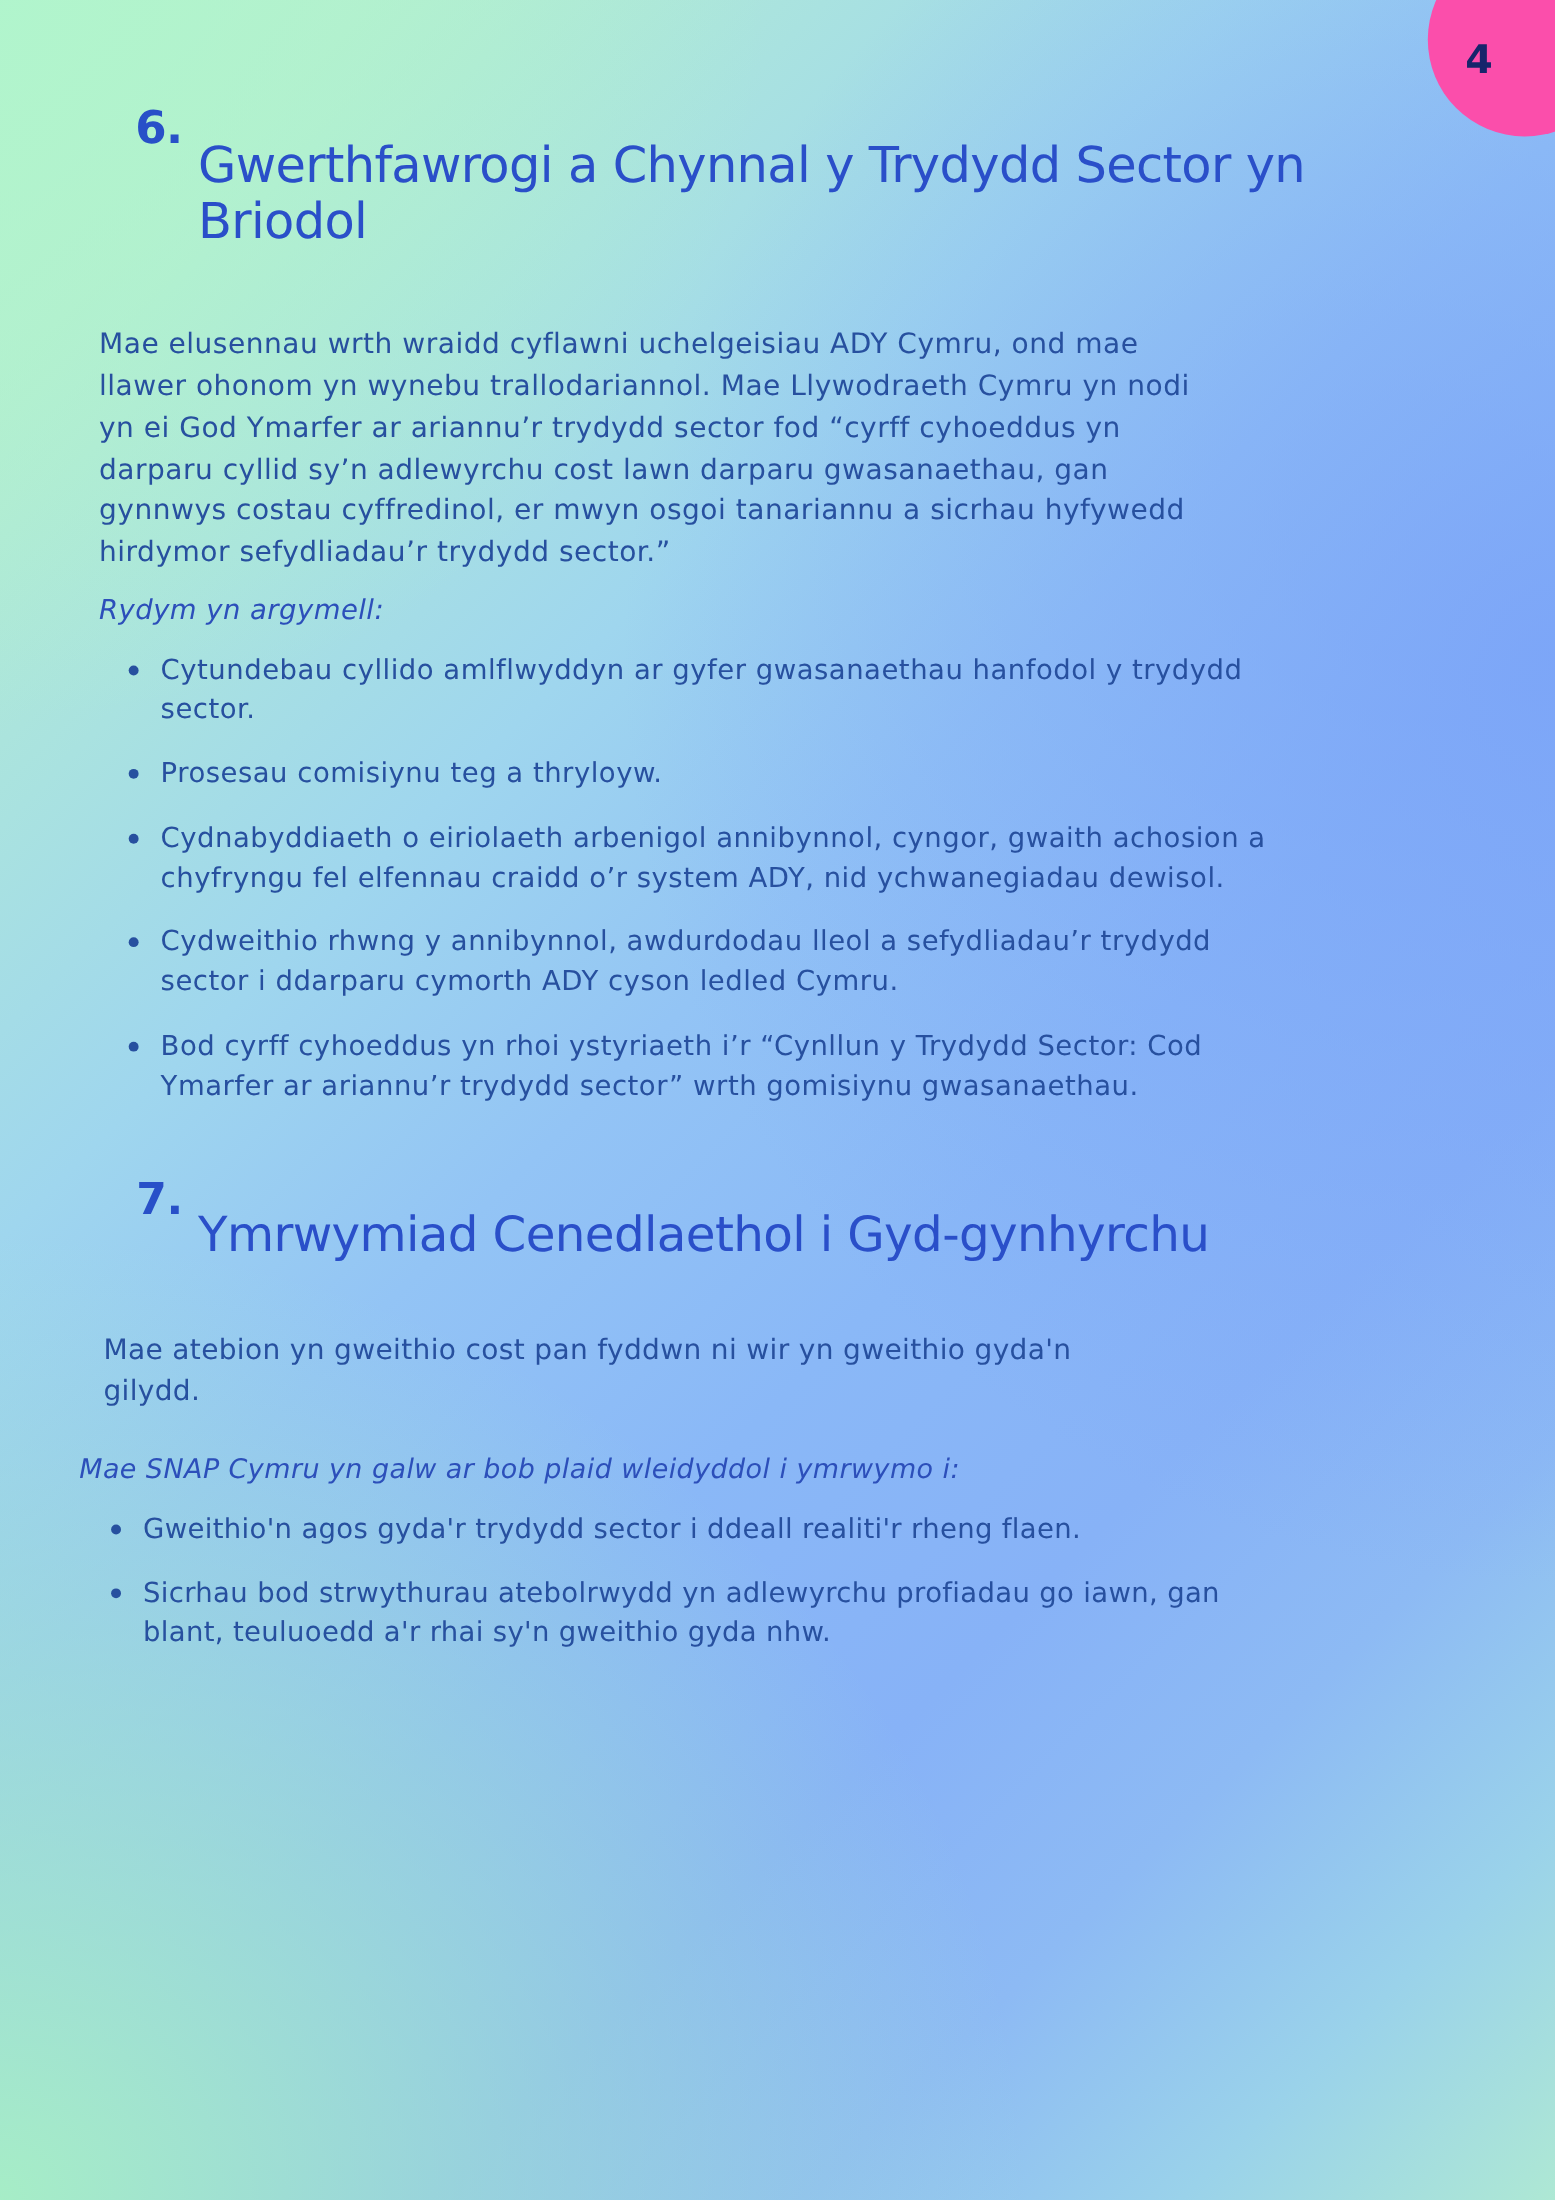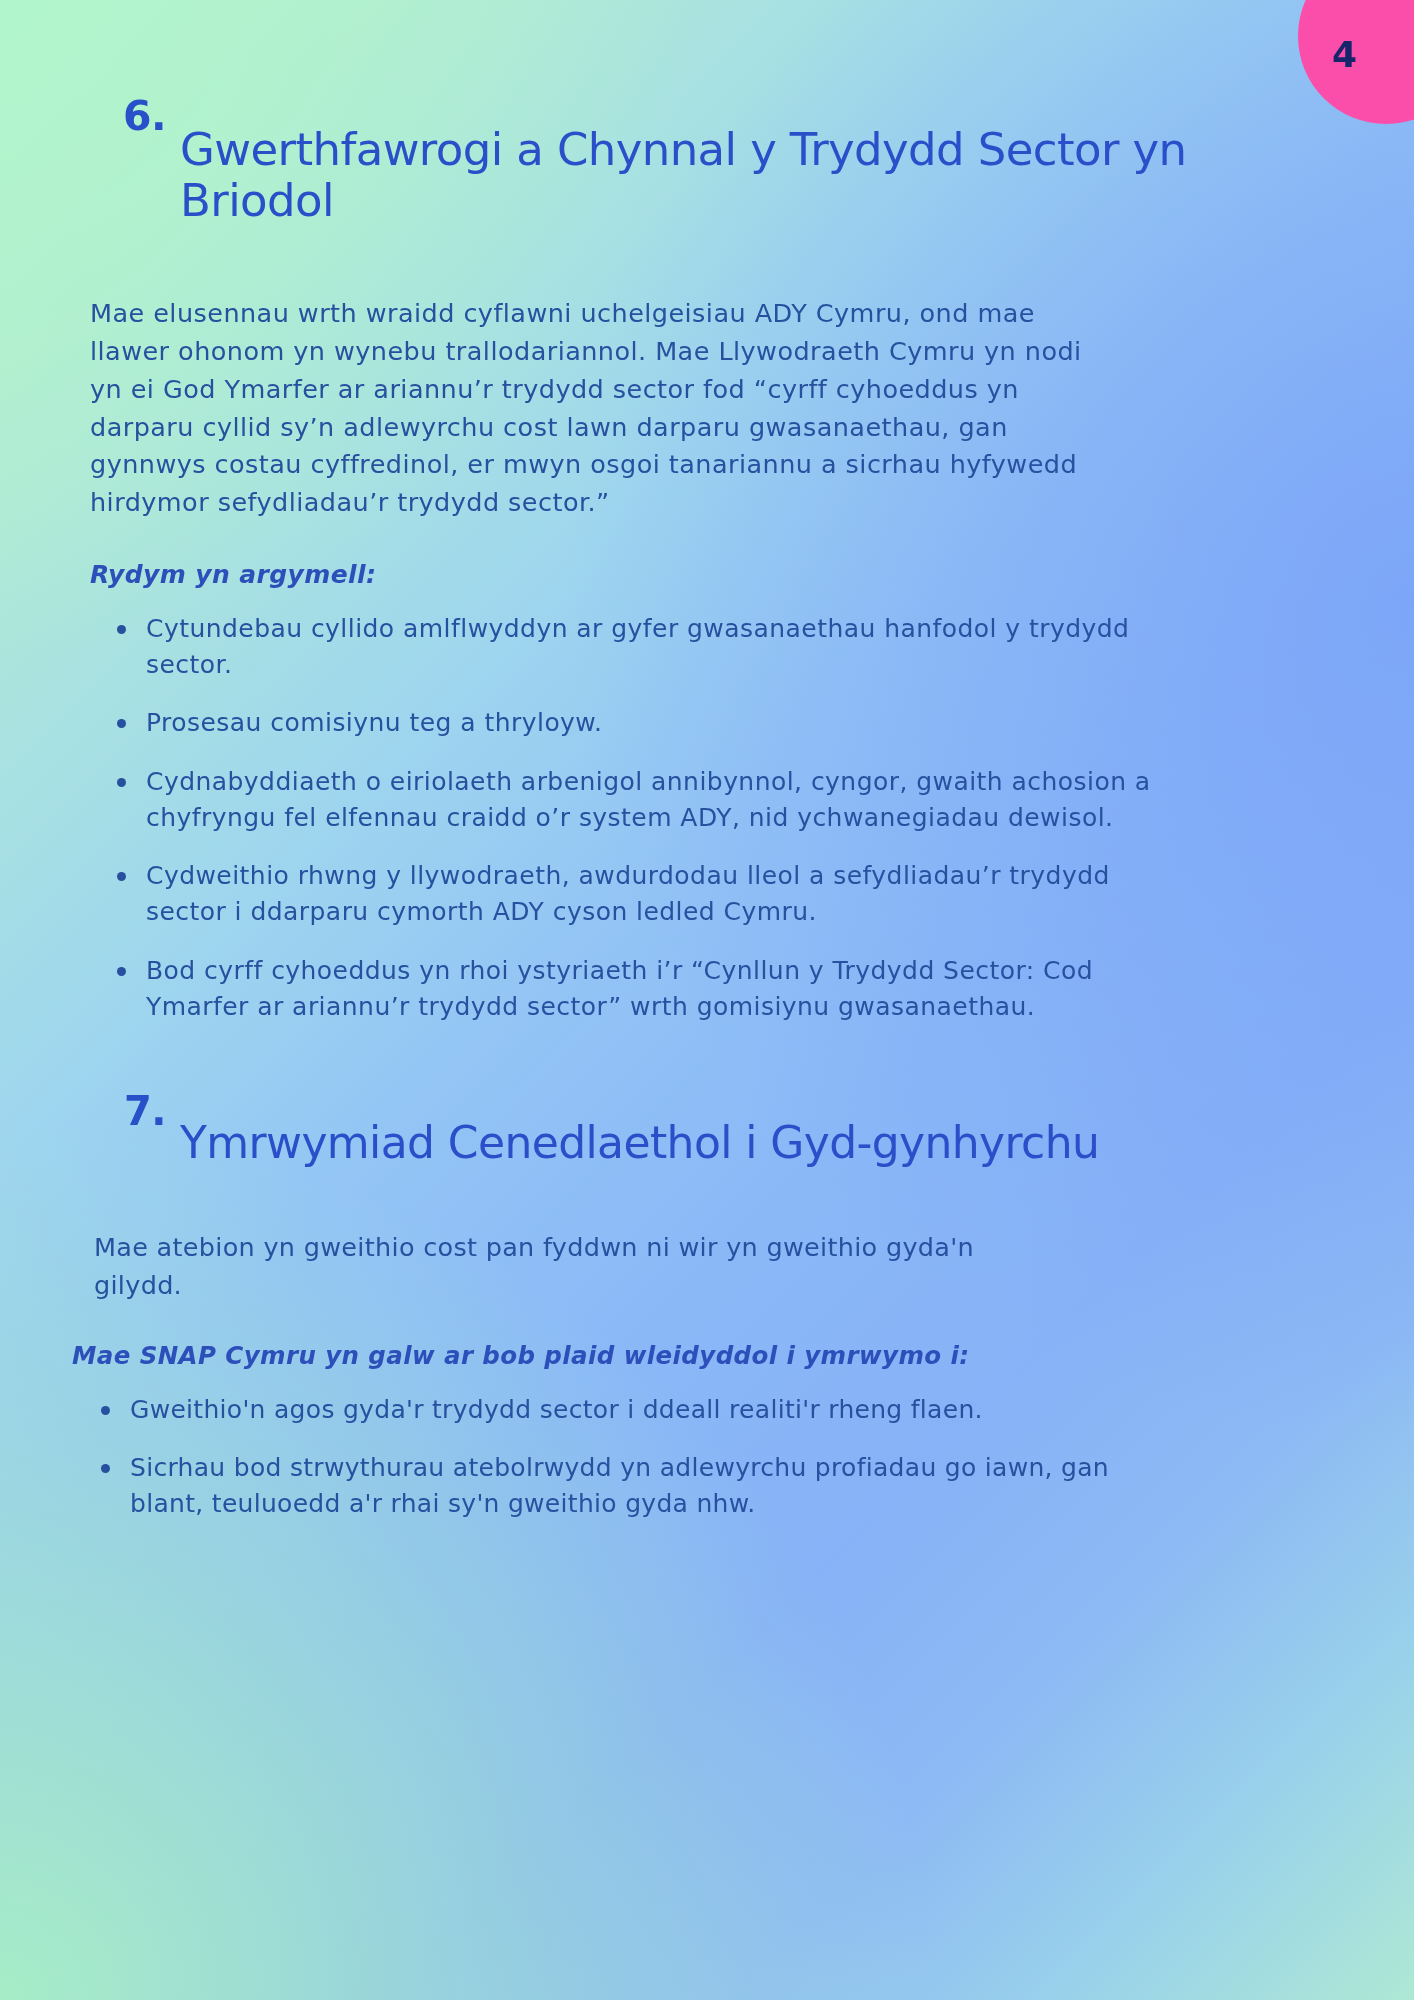--- a/index.html
+++ b/index.html
@@ -107,25 +107,25 @@
     color: #27509f;
     letter-spacing: 0.45px;
     margin: 26px 0 0 4px;
     max-width: 1000px;
   }
   #sec6-intro { margin-top: 32px; margin-left: 0; }
   #sec7-intro { margin-top: 26px; max-width: 960px; letter-spacing: 0.3px; }
 
   p.lead-in {
     font-size: 25px;
-    font-weight: 700;
+    font-weight: 400;
     font-style: italic;
     color: #2c4fba;
     letter-spacing: 0.4px;
-    margin: 38px 0 0 0;
+    margin: 18px 0 0 0;
   }
   #sec7-leadin { margin-top: 36px; margin-left: -18px; font-size: 24.5px; }
 
   ul.bullets {
     list-style: none;
     margin: 22px 0 0 0;
     padding: 0 0 0 22px;
   }
   ul.bullets li {
     position: relative;
@@ -167,21 +167,21 @@
     </div>
 
     <p class="body" id="sec6-intro">Mae elusennau wrth wraidd cyflawni uchelgeisiau ADY Cymru, ond mae llawer ohonom yn wynebu trallodariannol. Mae Llywodraeth Cymru yn nodi yn ei God Ymarfer ar ariannu’r trydydd sector fod “cyrff cyhoeddus yn darparu cyllid sy’n adlewyrchu cost lawn darparu gwasanaethau, gan gynnwys costau cyffredinol, er mwyn osgoi tanariannu a sicrhau hyfywedd hirdymor sefydliadau’r trydydd sector.”</p>
 
     <p class="lead-in">Rydym yn argymell:</p>
 
     <ul class="bullets">
       <li>Cytundebau cyllido amlflwyddyn ar gyfer gwasanaethau hanfodol y trydydd sector.</li>
       <li>Prosesau comisiynu teg a thryloyw.</li>
       <li>Cydnabyddiaeth o eiriolaeth arbenigol annibynnol, cyngor, gwaith achosion a chyfryngu fel elfennau craidd o’r system ADY, nid ychwanegiadau dewisol.</li>
-      <li>Cydweithio rhwng y llywodraeth, awdurdodau lleol a sefydliadau’r trydydd sector i ddarparu cymorth ADY cyson ledled Cymru.</li>
+      <li>Cydweithio rhwng y annibynnol, awdurdodau lleol a sefydliadau’r trydydd sector i ddarparu cymorth ADY cyson ledled Cymru.</li>
       <li>Bod cyrff cyhoeddus yn rhoi ystyriaeth i’r “Cynllun y Trydydd Sector: Cod Ymarfer ar ariannu’r trydydd sector” wrth gomisiynu gwasanaethau.</li>
     </ul>
 
     <div class="section" id="sec7">
       <div class="section-num">7.</div>
       <h2 class="section-title">Ymrwymiad Cenedlaethol i Gyd-gynhyrchu</h2>
     </div>
 
     <p class="body" id="sec7-intro">Mae atebion yn gweithio cost pan fyddwn ni wir yn gweithio gyda'n gilydd.</p>
 

